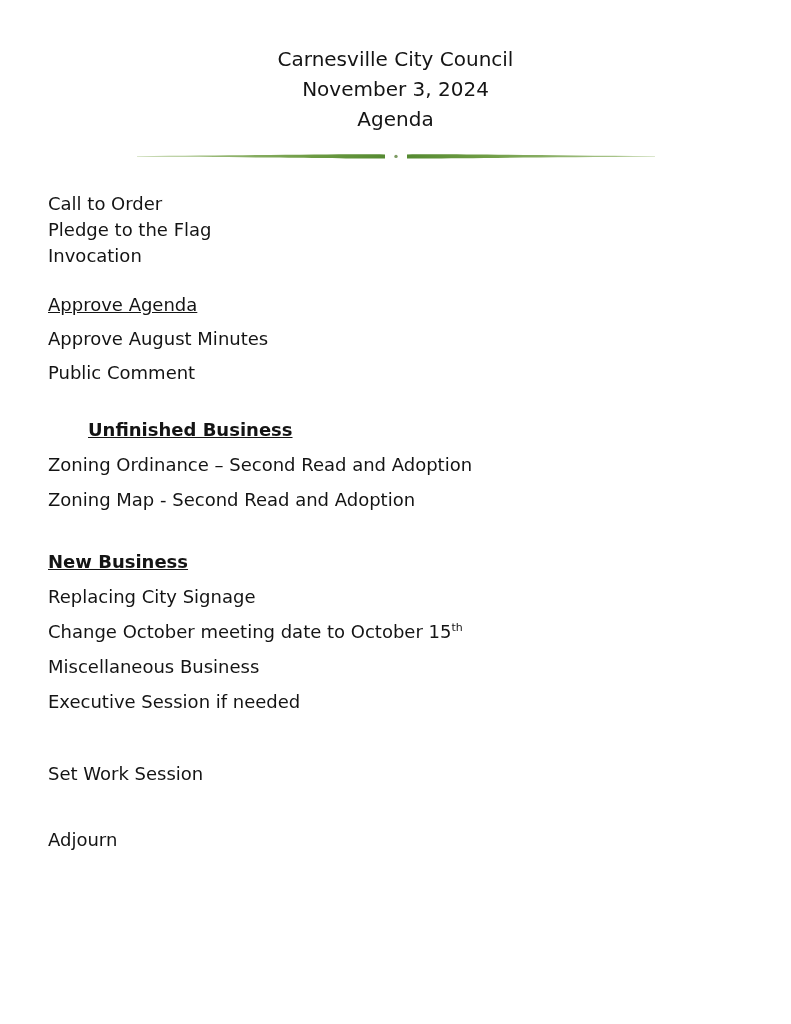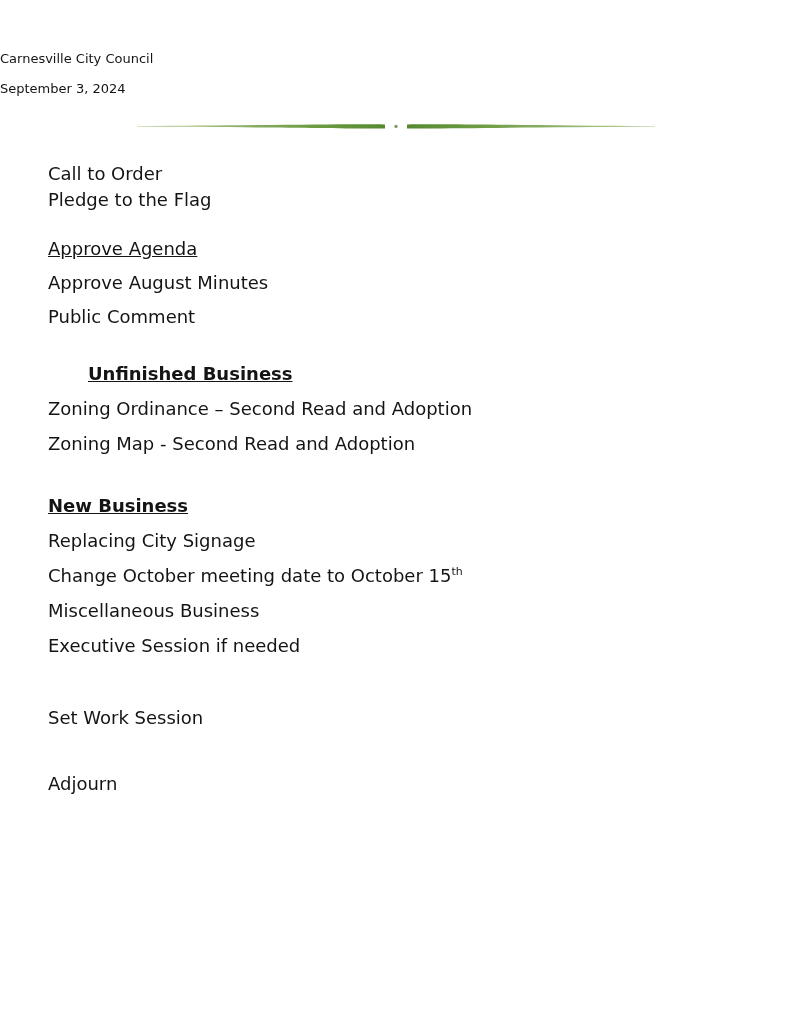--- a/index.html
+++ b/index.html
@@ -8,21 +8,22 @@
     height: 1024px;
     background: #ffffff;
     position: relative;
     overflow: hidden;
     font-family: "DejaVu Sans", "Liberation Sans", sans-serif;
     color: #141414;
     box-sizing: border-box;
   }
   header.doc-header {
     padding-top: 44px;
-    font-size: 13px;
+    text-align: center;
+    font-size: 20px;
     line-height: 30px;
     font-weight: 500;
   }
   .divider-wrap {
     margin-top: 18px;
     display: flex;
     justify-content: center;
   }
   main.doc-body {
     margin: 0 48px;
@@ -51,21 +52,22 @@
     line-height: 0;
   }
 </style>
 </head>
 <body>
 
 <div class="page">
 
   <header class="doc-header">
     <div>Carnesville City Council</div>
-    <div>September 3, 2024</div>
+    <div>November 3, 2024</div>
+    <div>Agenda</div>
   </header>
 
   <div class="divider-wrap">
     <svg width="518" height="9" viewBox="0 0 518 9">
       <defs>
         <linearGradient id="gl" x1="0" y1="0" x2="1" y2="0">
           <stop offset="0" stop-color="#b9cf9e"></stop>
           <stop offset="0.7" stop-color="#6e9c44"></stop>
           <stop offset="1" stop-color="#558a31"></stop>
         </linearGradient>
@@ -79,20 +81,21 @@
       <circle cx="259" cy="4.4" r="1.7" fill="#7d9b63"></circle>
       <path d="M518,4.2 C398,3.4 308,1.6 270,2.4 L270,6.4 C308,7.0 398,5.0 518,4.8 Z" fill="url(#gr)"></path>
     </svg>
   </div>
 
   <main class="doc-body">
 
     <section class="opening">
       <div class="line">Call to Order</div>
       <div class="line">Pledge to the Flag</div>
+      <div class="line">Invocation</div>
     </section>
 
     <p class="ap first">Approve Agenda</p>
     <p class="ap">Approve August Minutes</p>
     <p class="ap">Public Comment</p>
 
     <h2 class="heading ub">Unfinished Business</h2>
     <p class="item first-after-heading">Zoning Ordinance – Second Read and Adoption</p>
     <p class="item">Zoning Map - Second Read and Adoption</p>
 

